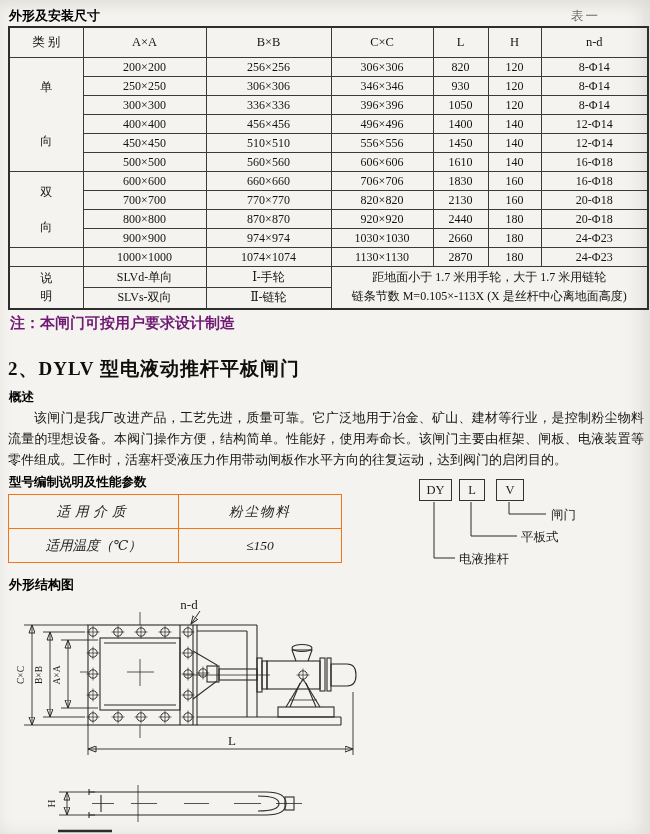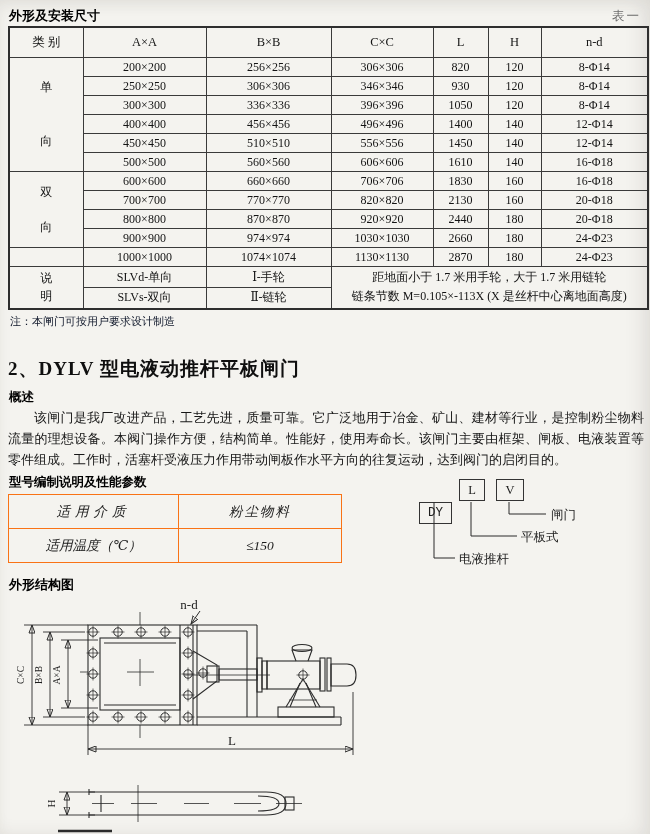--- a/index.html
+++ b/index.html
@@ -19,34 +19,34 @@
   table.dim thead th{height:29px;font-size:12.5px;}
   table.dim tbody tr{height:19px;}
   table.dim tr.legend-row{height:21px;font-size:12px;}
   td.cat .catwrap{display:flex;flex-direction:column;justify-content:space-around;align-items:center;}
   td.remark div{line-height:19px;}
   td.remark{font-size:12px;}
   
   table.spec{border-collapse:collapse;table-layout:fixed;font-size:13.5px;text-align:center;border:1.5px solid #2e2e2e;}
   table.spec td{border:1px solid #f97316;height:31px;font-style:italic;}
   .para{font-size:13px;line-height:21px;text-align:justify;text-indent:2em;color:#161616;}
-  .footnote{font-size:11px;color:#0f172a;}
+  .footnote{font-size:15px;color:#701a75;font-weight:bold;}
   h1.doc-heading{margin:8px;font-size:19px;font-weight:bold;text-align:left;letter-spacing:1px;color:#0f0f0f;font-family:"Liberation Serif","DejaVu Serif",serif;}
   .mbox{position:absolute;border:1.2px solid #333;height:20px;line-height:20px;text-align:center;font-size:12.5px;font-family:"Liberation Serif","DejaVu Serif",serif;}
   .mlabel{position:absolute;font-size:12.5px;}
   svg line,svg path,svg rect,svg circle,svg ellipse,svg polyline{stroke:#2b2b2b;fill:none;}
   svg text{fill:#1c1c1c;stroke:none;font-family:"Liberation Serif","DejaVu Serif",serif;}
 </style>
 </head>
 <body>
 
 <div class="page">
 
   <div class="abs sec-title" style="left:9px;top:7px;">外形及安装尺寸</div>
-  <div class="abs table-tag" style="left:571px;top:8px;margin-left:41px;">表一</div>
+  <div class="abs table-tag" style="left:571px;top:8px;">表一</div>
 
   <table class="dim abs" style="left:8px;top:26px;width:639px;">
     <colgroup>
       <col style="width:74px">
         <col style="width:123px">
         <col style="width:125px">
       <col style="width:102px">
         <col style="width:55px">
         <col style="width:53px">
         <col style="width:107px">
@@ -206,21 +206,21 @@
       <td style="letter-spacing:5px;">适用介质</td>
       <td style="letter-spacing:2px;">粉尘物料</td>
     </tr>
     <tr>
       <td>适用温度（℃）</td>
       <td>≤150</td>
     </tr>
   </tbody>
     </table>
 
-  <div class="mbox" style="left:419px;top:502px;width:31px;font-family:Liberation Mono, monospace;">DY</div>
+  <div class="mbox" style="left:419px;top:479px;width:31px;">DY</div>
   <div class="mbox" style="left:459px;top:479px;width:24px;">L</div>
   <div class="mbox" style="left:496px;top:479px;width:26px;">V</div>
   <svg class="abs" style="left:0;top:475px;" width="650" height="100">
     <polyline points="434,27 434,83 455,83" stroke-width="1"></polyline>
     <polyline points="471,27 471,61 517,61" stroke-width="1"></polyline>
     <polyline points="509,27 509,39 546,39" stroke-width="1"></polyline>
   </svg>
   <div class="mlabel" style="left:551px;top:507px;">闸门</div>
   <div class="mlabel" style="left:521px;top:529px;">平板式</div>
   <div class="mlabel" style="left:459px;top:551px;">电液推杆</div>

